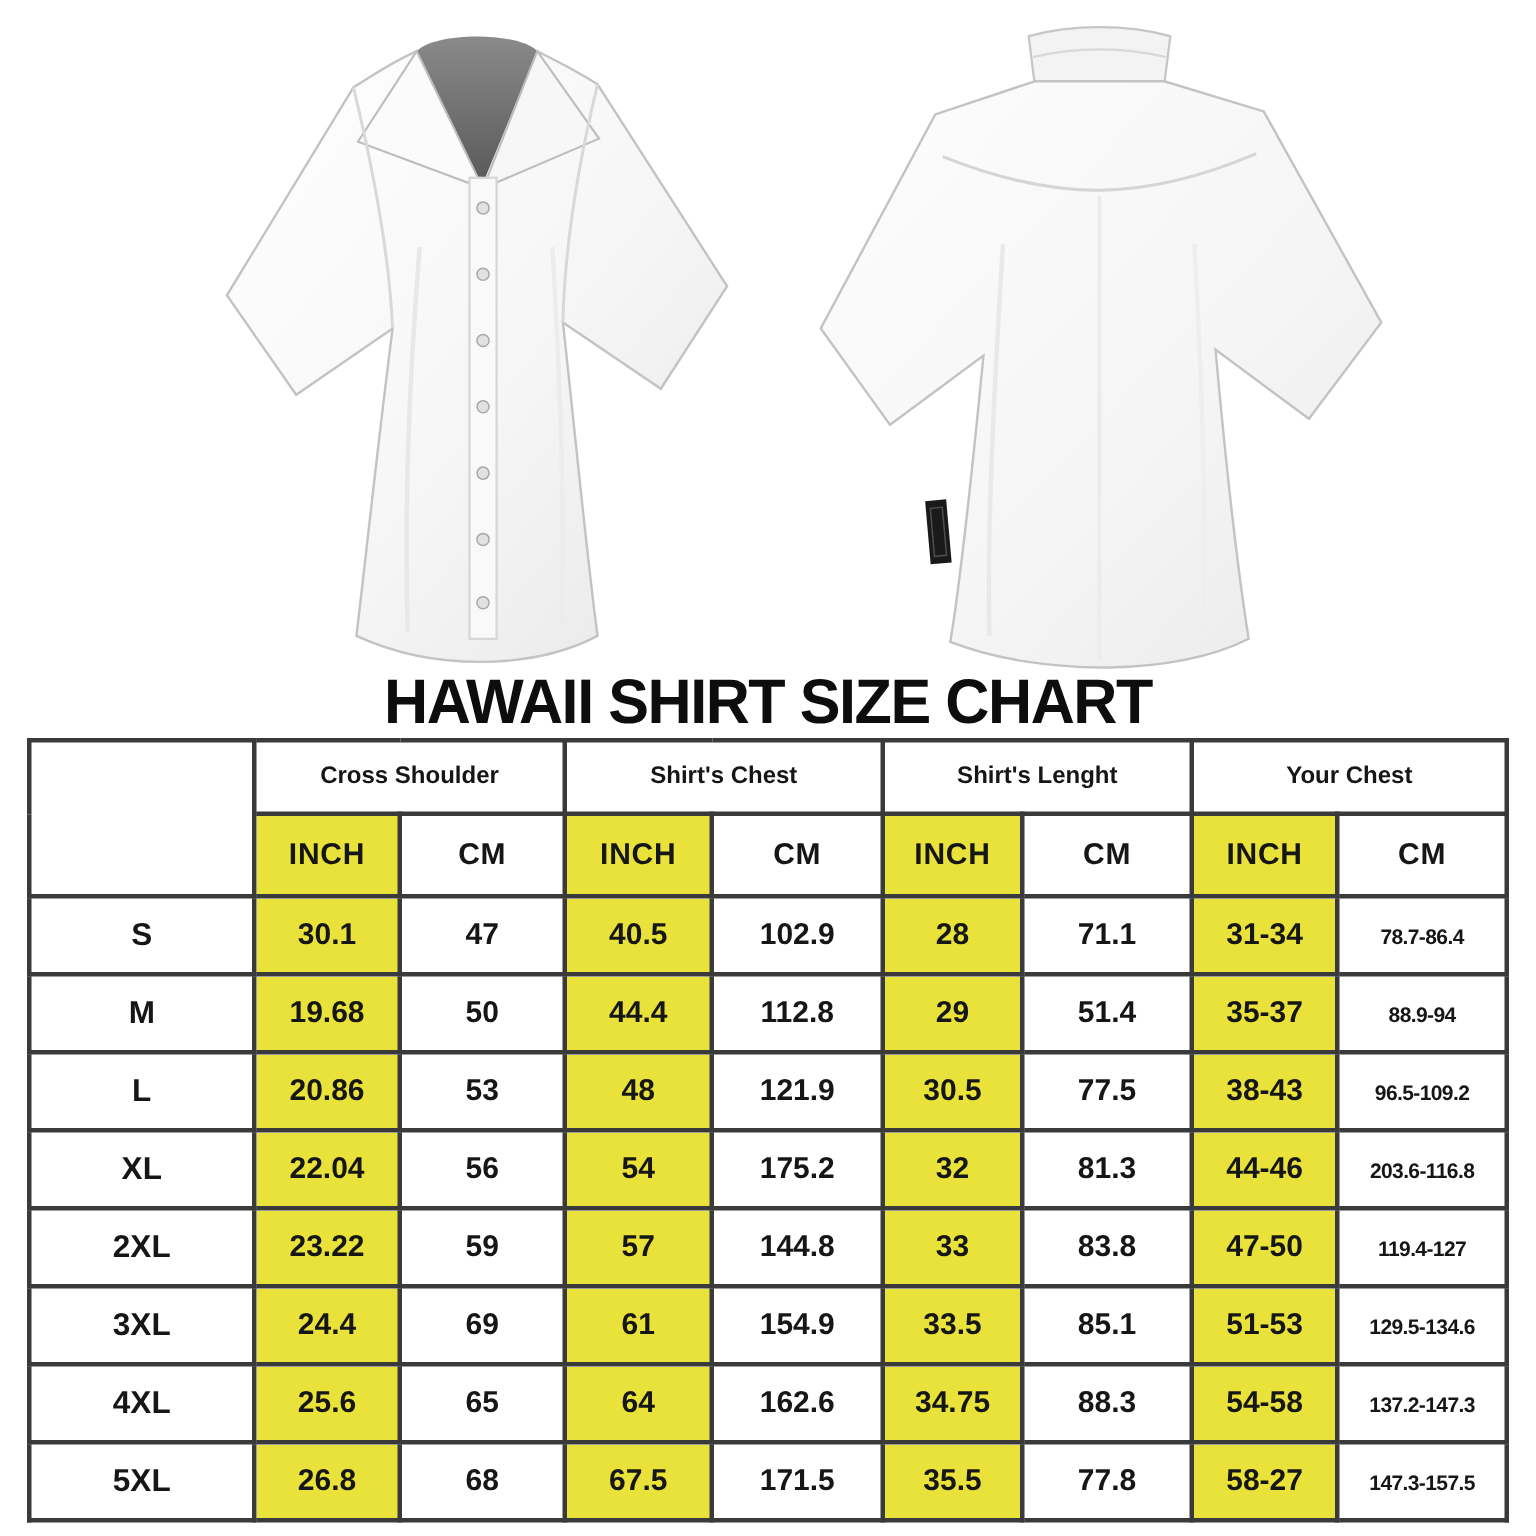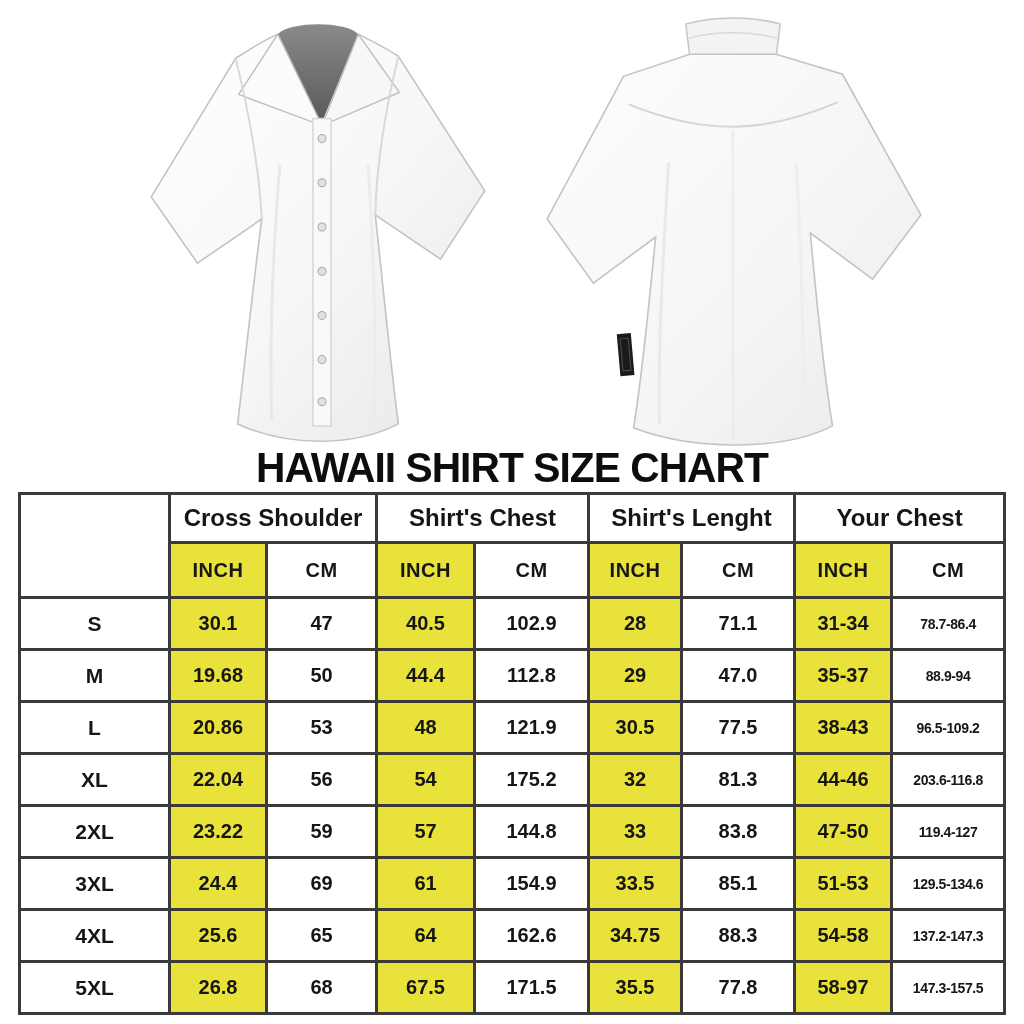--- a/index.html
+++ b/index.html
@@ -38,21 +38,21 @@
   }
   .size-chart th, .size-chart td {
     border: 3px solid var(--bd);
     text-align: center;
     vertical-align: middle;
     font-weight: bold;
     padding: 0;
     background: #ffffff;
     overflow: hidden;
   }
-  .size-chart tr.group-row th { height: 46px; font-size: 24px; }
+  .size-chart tr.group-row th { height: 46px; font-size: 16px; }
   .size-chart tr.units-row th { height: 52px; font-size: 20px; letter-spacing: 0.5px; margin-top: 20px; }
   .size-chart tbody tr { height: 52px; }
   .size-chart tbody td { font-size: 20px; }
   .size-chart td.size-cell { font-size: 21px; }
   .size-chart .yellow { background: var(--hl); }
   .size-chart .small { font-size: 14px; letter-spacing: -0.4px; }
 
   .c0 { width: 150px; } .c1 { width: 97px; } .c2 { width: 110px; }
   .c3 { width: 98px; }  .c4 { width: 114px; } .c5 { width: 93px; }
   .c6 { width: 113px; } .c7 { width: 97px; }  .c8 { width: 113px; }
@@ -176,21 +176,21 @@
         <td class="yellow">31-34</td>
         <td class="small">78.7-86.4</td>
       </tr>
       <tr>
         <td class="size-cell">M</td>
         <td class="yellow">19.68</td>
         <td>50</td>
         <td class="yellow">44.4</td>
         <td>112.8</td>
         <td class="yellow">29</td>
-        <td>47.0</td>
+        <td>51.4</td>
         <td class="yellow">35-37</td>
         <td class="small">88.9-94</td>
       </tr>
       <tr>
         <td class="size-cell">L</td>
         <td class="yellow">20.86</td>
         <td>53</td>
         <td class="yellow">48</td>
         <td>121.9</td>
         <td class="yellow">30.5</td>
@@ -243,17 +243,17 @@
         <td class="small">137.2-147.3</td>
       </tr>
       <tr>
         <td class="size-cell">5XL</td>
         <td class="yellow">26.8</td>
         <td>68</td>
         <td class="yellow">67.5</td>
         <td>171.5</td>
         <td class="yellow">35.5</td>
         <td>77.8</td>
-        <td class="yellow">58-97</td>
+        <td class="yellow">58-27</td>
         <td class="small">147.3-157.5</td>
       </tr>
     </tbody>
 </table>
 
 </body></html>

